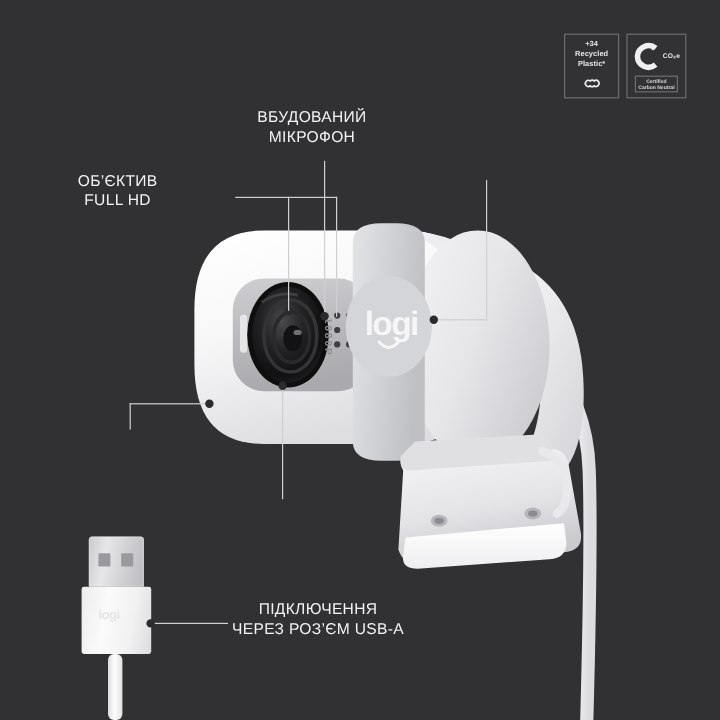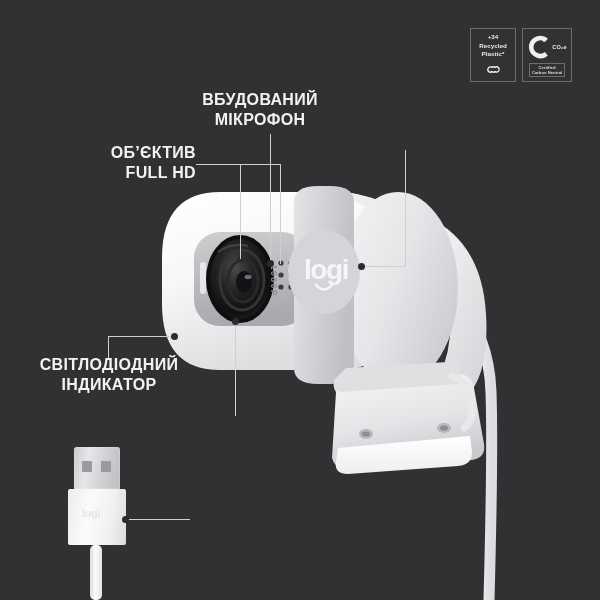--- a/index.html
+++ b/index.html
@@ -7,25 +7,25 @@
   *{box-sizing:border-box;}
   #stage{
     position:relative;width:600px;height:600px;overflow:hidden;
     background:#313133;
     font-family:"Liberation Sans","DejaVu Sans",sans-serif;
     -webkit-font-smoothing:antialiased;
   }
 
   
   .callout{
-    position:absolute;color:#f2f2f2;font-weight:700;
-    font-size:16px;line-height:1.22;letter-spacing:.02em;
+    position:absolute;color:#f2f2f2;font-weight:400;
+    font-size:13px;line-height:1.22;letter-spacing:.02em;
     white-space:pre-line;text-transform:uppercase;
   }
-  .ca-left{text-align:right;}
+  .ca-left{text-align:center;}
   .ca-center{text-align:center;}
 
   
   .lead{position:absolute;background:#cfcfd2;}
   .lead.h{height:1px;}
   .lead.v{width:1px;}
   .dot{position:absolute;width:7px;height:7px;border-radius:50%;background:#2b2b2d;}
 
   
   .badges{position:absolute;top:28px;left:470ssspx;display:flex;gap:6px;}
@@ -245,18 +245,18 @@
   <div class="lead h" style="left:128px;top:519px;width:62px;"></div>
   <div class="dot" style="left:122px;top:516px;"></div>
 
   <div class="callout ca-left" style="left:0px;top:143px;width:196px;">ОБ’ЄКТИВ
 FULL HD</div>
 
   <div class="callout ca-center" style="left:170px;top:90px;width:180px;">ВБУДОВАНИЙ
 МІКРОФОН</div>
 
 
-  <div class="callout ca-center" style="left:14px;top:355px;width:190px;">СВІТЛОДІОДНИЙ
-ІНДИКАТОР</div>
-
-
+
+
+  <div class="callout ca-center" style="left:150px;top:500px;width:230px;">ПІДКЛЮЧЕННЯ
+ЧЕРЕЗ РОЗ’ЄМ USB-A</div>
 
 </div>
 
 </body></html>

